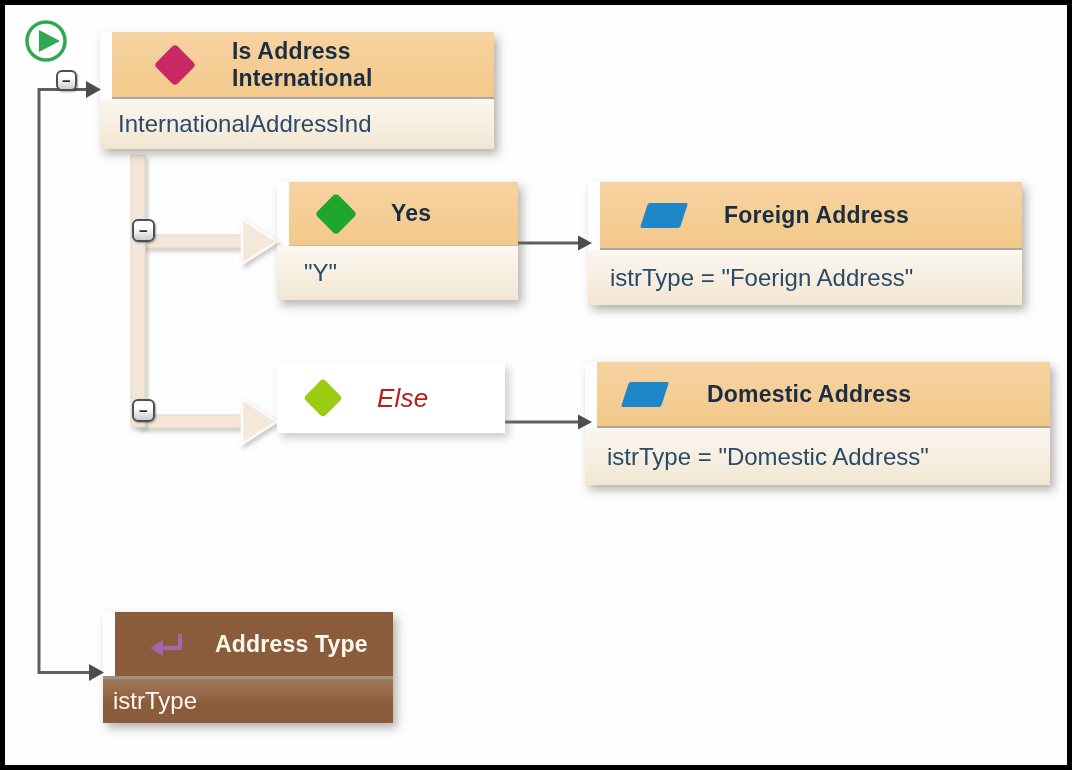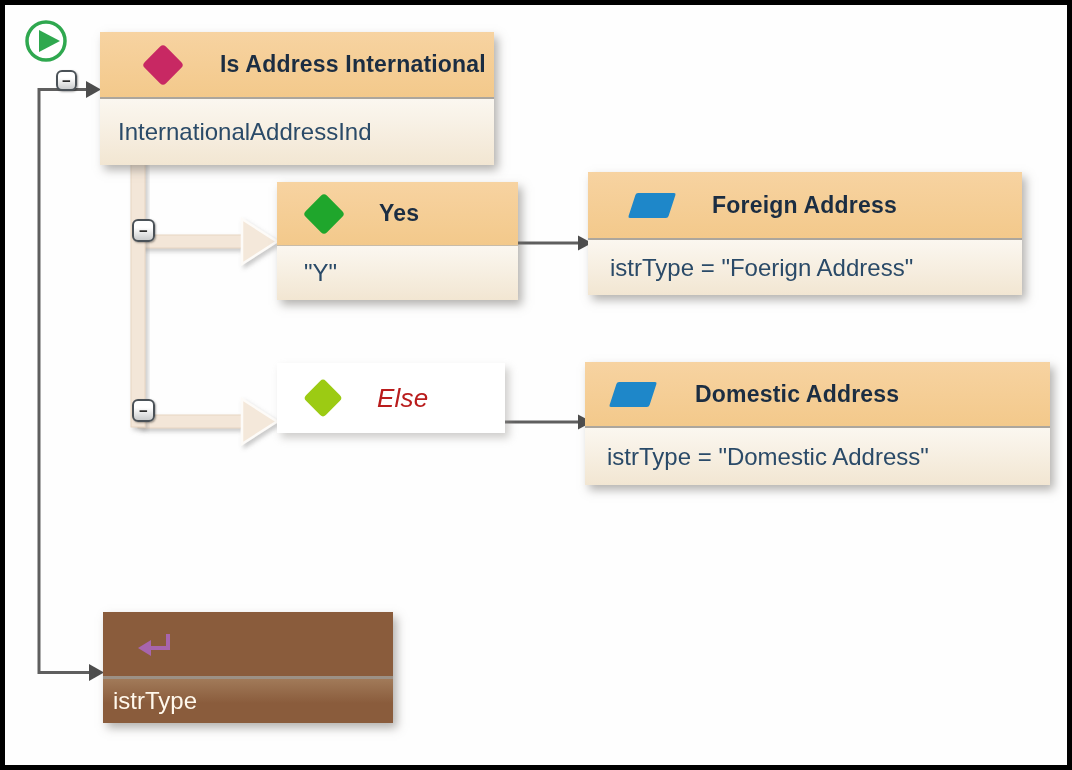--- a/index.html
+++ b/index.html
@@ -10,20 +10,21 @@
   .frame{
     position:absolute;inset:0;border:5px solid #000;box-sizing:border-box;
     background:#fefefe;z-index:0;
   }
   #connector-layer{position:absolute;left:0;top:0;z-index:1;}
   .node{position:absolute;z-index:2;box-shadow:4px 5px 9px rgba(110,105,100,.5);}
   .node-header{
     display:flex;align-items:center;box-sizing:border-box;
     background:linear-gradient(180deg,#F7D3A1 0%,#F3C98B 100%);
     border-bottom:2px solid #ACA69D;
+    margin-left:12px;
   }
   .node-title{font-weight:bold;color:#1B2D42;font-size:23px;letter-spacing:.2px;}
   .node-body{
     display:flex;align-items:center;box-sizing:border-box;
     background:linear-gradient(180deg,#FBF7F0 0%,#F2E6D2 100%);
     color:#2A4A68;font-size:24px;padding-left:20px;
   }
   .diamond{
     width:30px;height:30px;border-radius:4px;flex:0 0 auto;
     transform:rotate(45deg);
@@ -31,27 +32,27 @@
   .diamond.pink{background:#C82863;}
   .diamond.green{background:#1FA62C;}
   .diamond.chartreuse{background:#9CCB13;width:28px;height:28px;}
   .pgram{
     width:40px;height:25px;border-radius:2px;flex:0 0 auto;
     transform:skewX(-18deg);background:#1E87C9;
   }
   
   #node-decision{left:100px;top:32px;width:394px;}
   #node-decision .node-header{height:67px;padding-left:48px;gap:42px;}
-  #node-decision .node-body{height:66px;padding-left:18px;}
+  #node-decision .node-body{height:50px;padding-left:18px;}
 
   #node-yes{left:277px;top:182px;width:241px;}
   #node-yes .node-header{height:64px;padding-left:32px;gap:40px;border-bottom:1px solid #C9BCA8;}
   #node-yes .node-body{height:54px;padding-left:27px;}
 
-  #node-foreign{left:588px;top:172px;width:434px;}
+  #node-foreign{left:588px;top:182px;width:434px;}
   #node-foreign .node-header{height:68px;padding-left:44px;gap:40px;}
   #node-foreign .node-body{height:55px;padding-left:22px;}
 
   #node-else{
     left:277px;top:363px;width:228px;height:70px;background:#fff;
     display:flex;align-items:center;padding-left:32px;gap:40px;box-sizing:border-box;
     box-shadow:4px 5px 8px rgba(150,148,145,.45);
   }
   #node-else .node-title{font-style:italic;font-weight:normal;color:#b91c1c;font-size:26px;}
 
@@ -174,15 +175,16 @@
   </div>
   <div class="node-body">istrType = "Domestic Address"</div>
 </div>
 
 <div class="node" id="node-return">
   <div class="node-header">
     <svg width="36" height="32">
       <path d="M31 6 V20 H12" stroke="#A765AE" stroke-width="4" fill="none"></path>
       <polygon points="14,12 14,28 1,20" fill="#A765AE"></polygon>
     </svg>
+    <span class="node-title">Address Type</span>
   </div>
   <div class="node-body">istrType</div>
 </div>
 
 </body></html>

